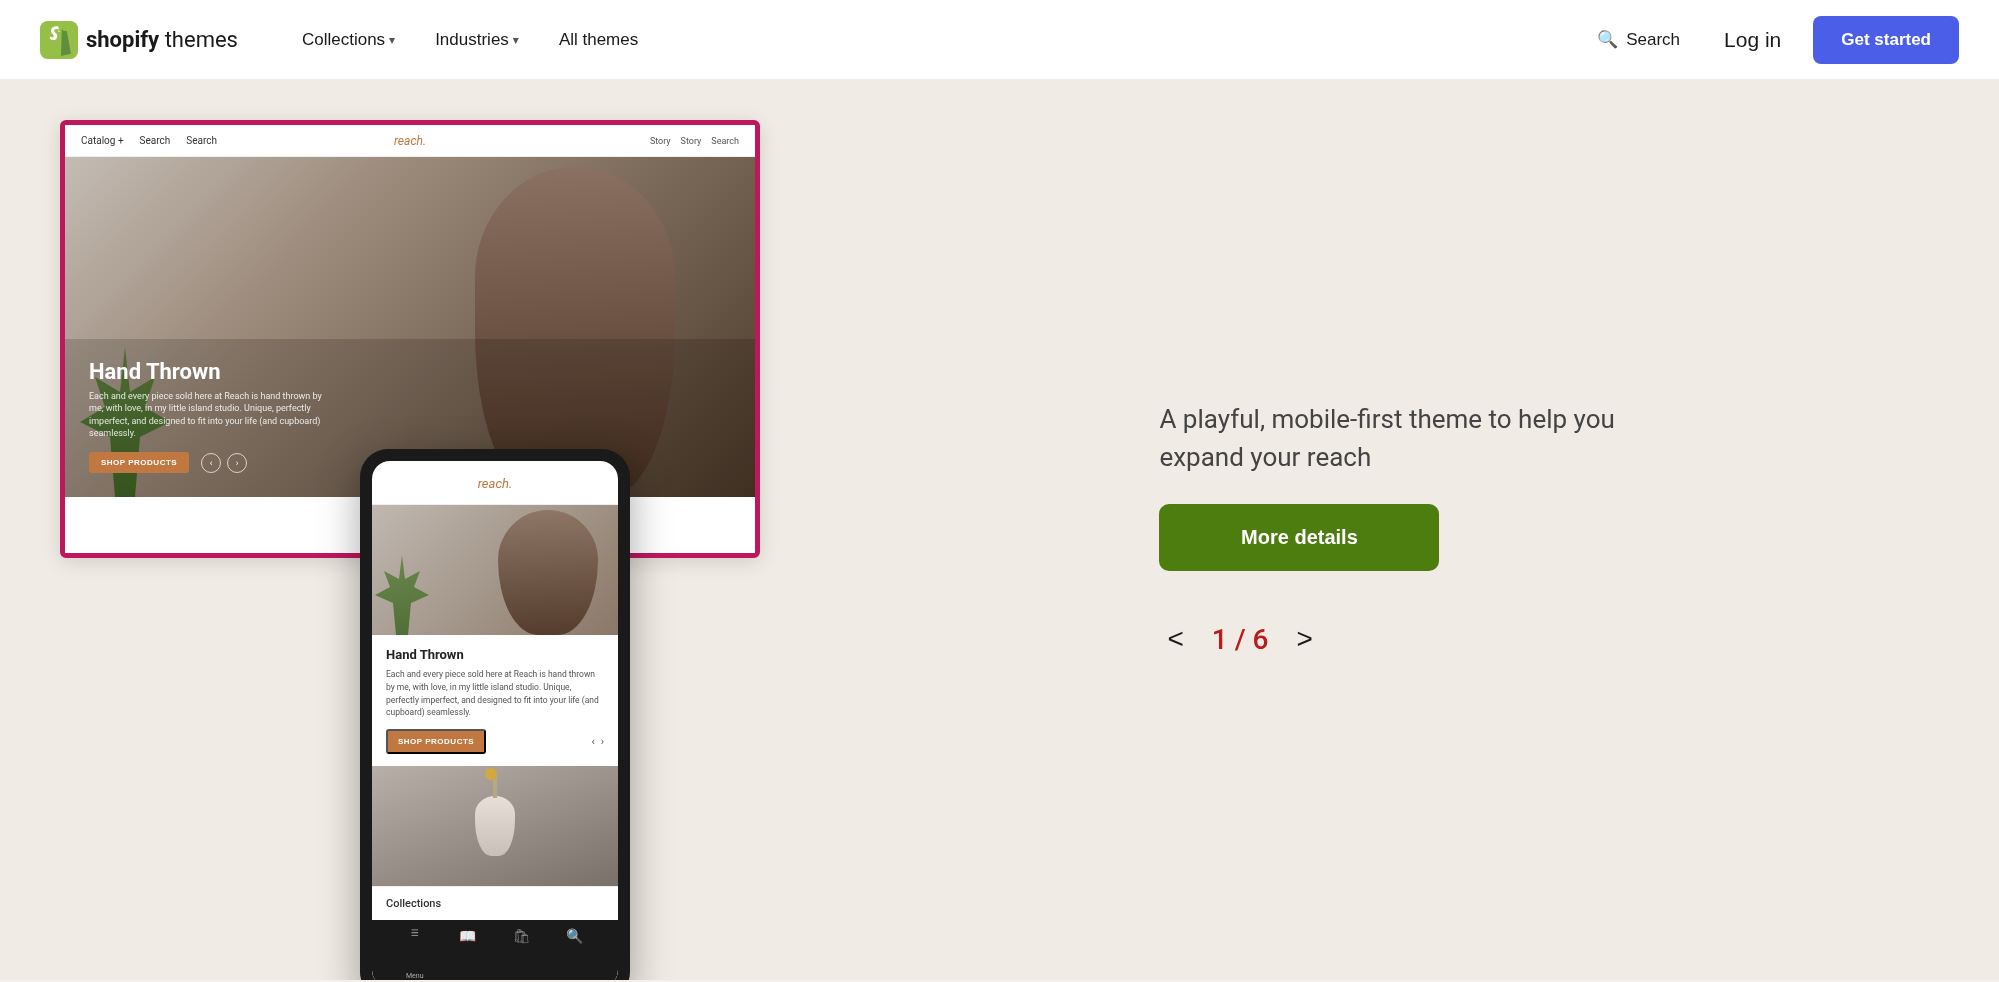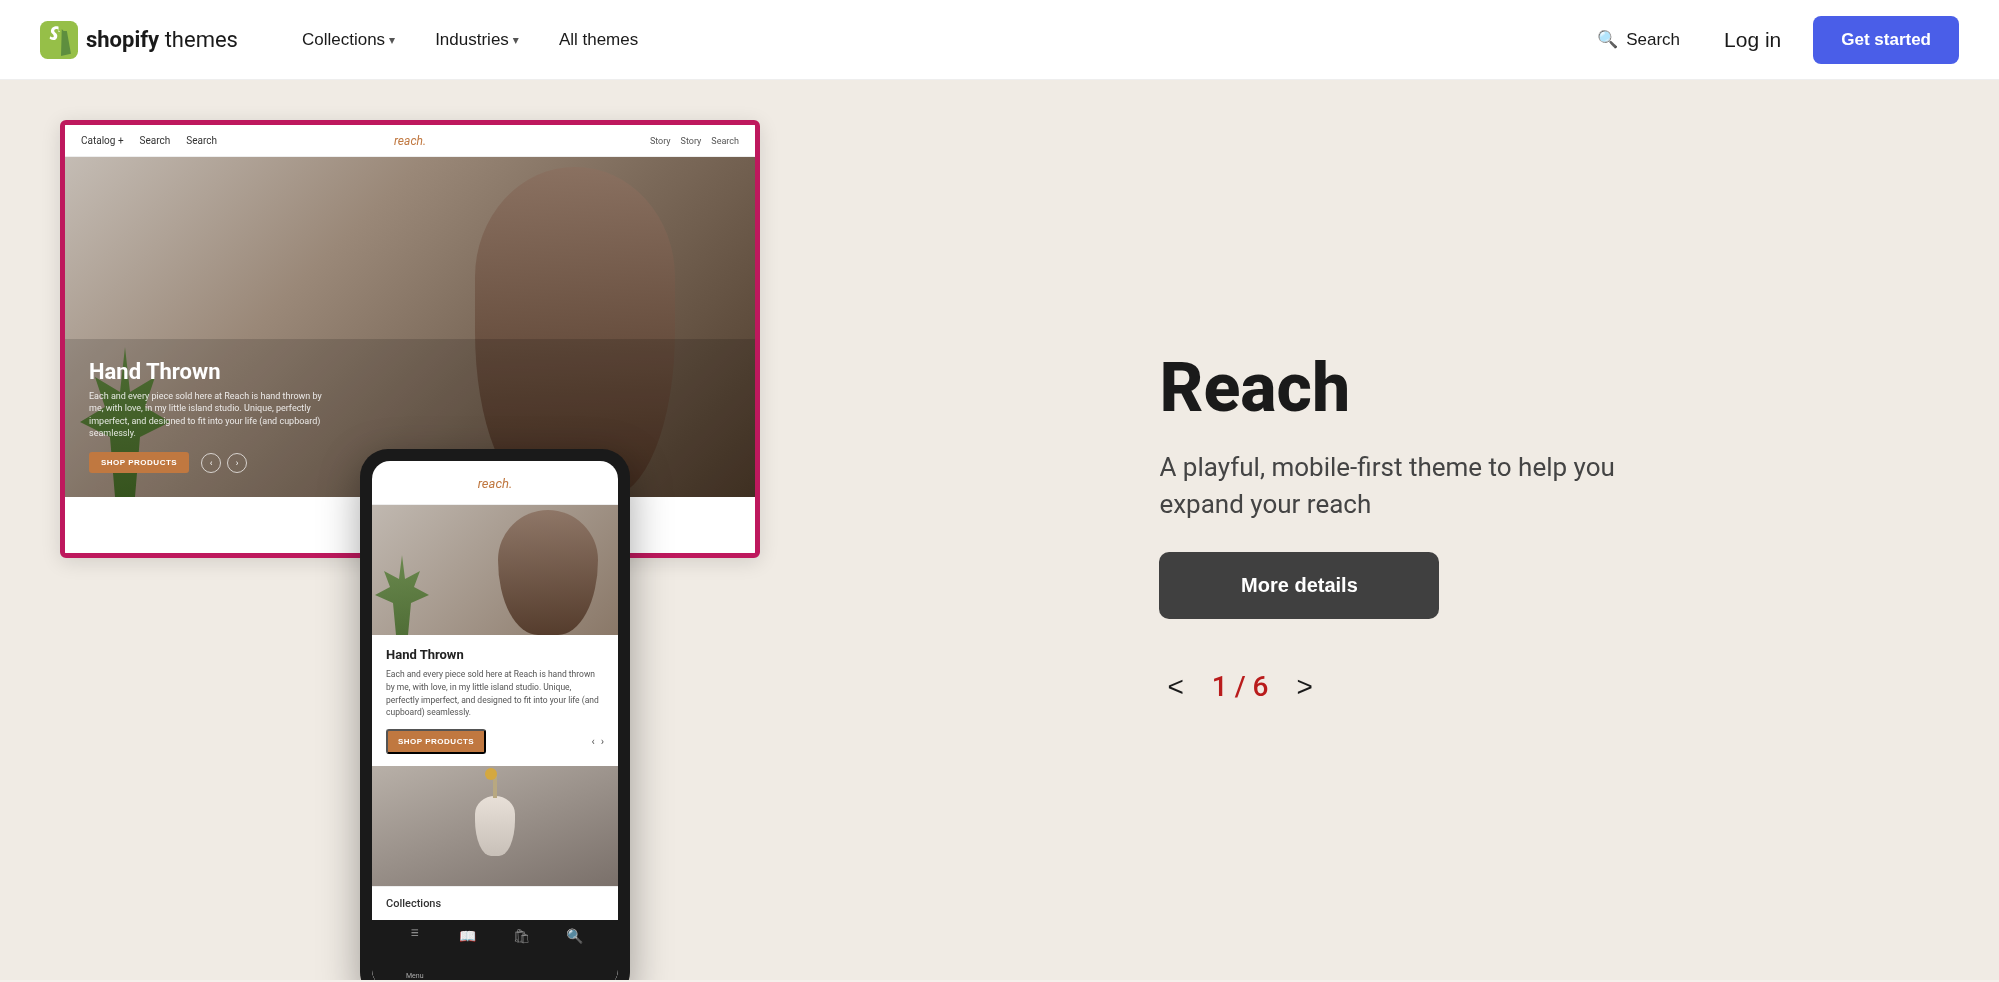--- a/index.html
+++ b/index.html
@@ -331,21 +331,21 @@
       line-height: 1.05;
     }
     .theme-desc {
       font-size: 26px;
       color: #444;
       line-height: 1.45;
       margin-bottom: 28px;
       max-width: 520px;
     }
     .more-details-btn {
-      background: #404040;
+      background: #4d7c0f;
       color: #fff;
       font-size: 20px;
       font-weight: 600;
       border: none;
       border-radius: 10px;
       padding: 22px 40px;
       cursor: pointer;
       display: inline-block;
       width: 280px;
       text-align: center;
@@ -507,21 +507,20 @@
           <span class="mobile-bottom-icon">📖</span>
           <span class="mobile-bottom-icon">🛍</span>
           <span class="mobile-bottom-icon">🔍</span>
         </div>
       </div>
     </div>
 
   </div>
 
   <div class="hero-info">
-    <h1 class="theme-title">Reach</h1>
     <p class="theme-desc">A playful, mobile-first theme to help you expand your reach</p>
     <button class="more-details-btn">
       <span>More details</span>
     </button>
     <div class="pagination">
       <button class="pag-arrow">
         <span>&lt;</span>
       </button>
       <span class="pag-text">
         <span>1</span>

